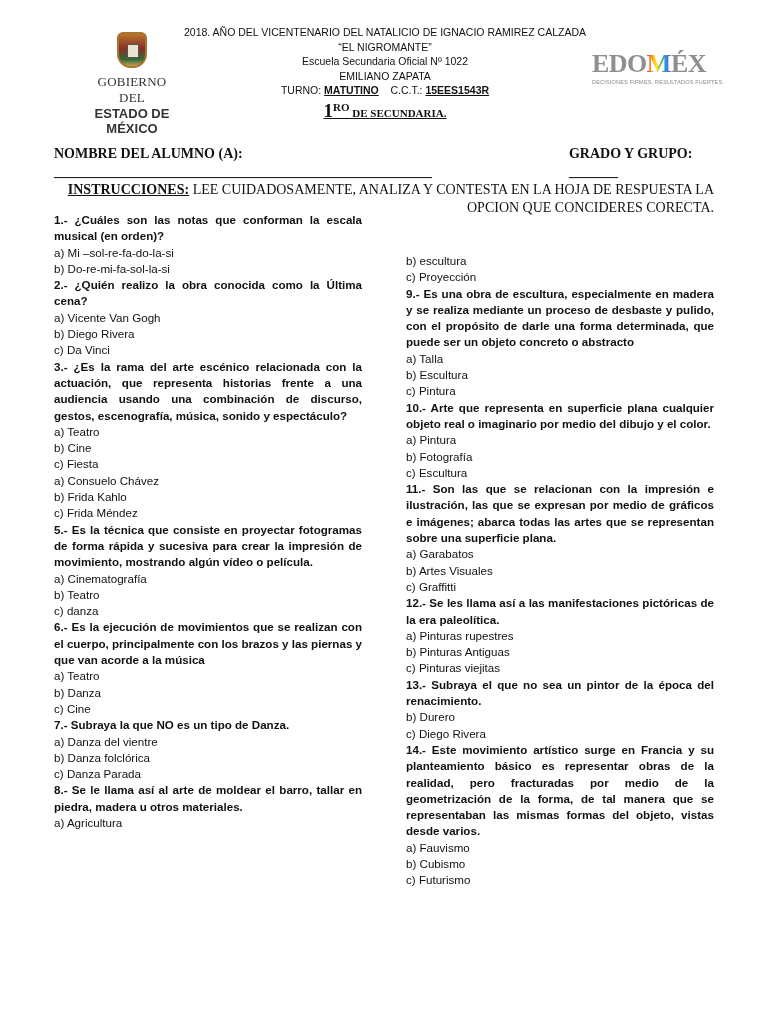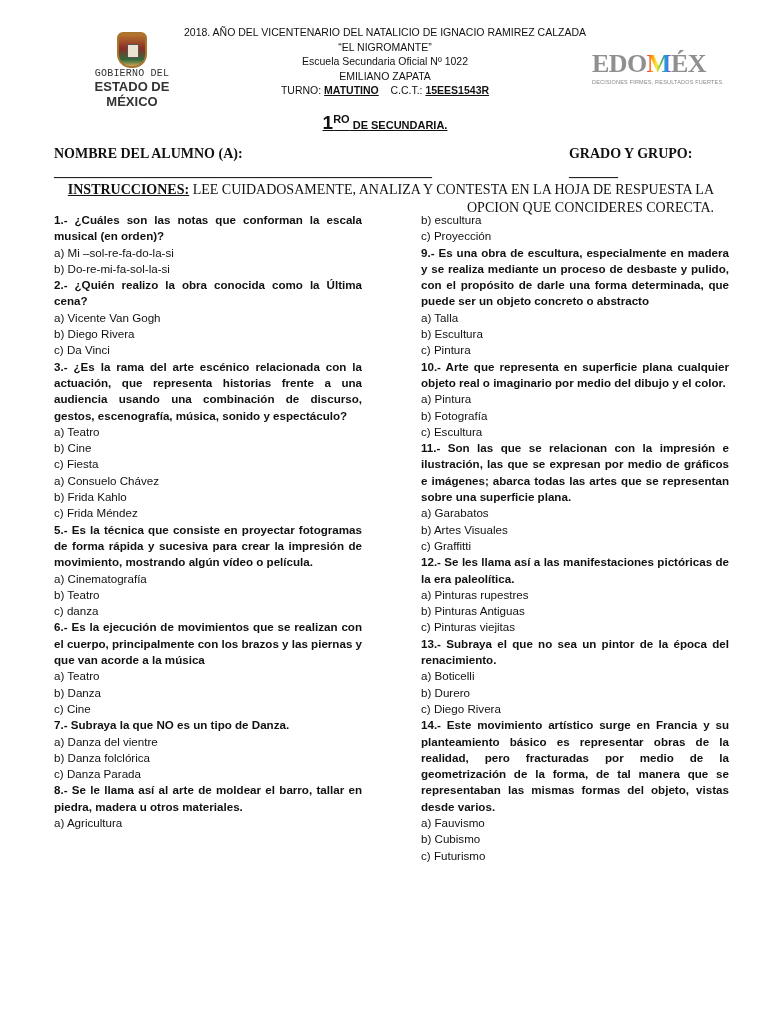--- a/index.html
+++ b/index.html
@@ -16,52 +16,52 @@
     .shield {
       width: 30px; height: 36px; margin: 0 auto;
       background: linear-gradient(180deg, #b7762f 0%, #8c2d24 45%, #2f6b3a 80%, #c9a45a 100%);
       border-radius: 6px 6px 14px 14px; border: 2px solid #a8742f;
       box-sizing: border-box; position: relative;
     }
     .shield::after {
       content: ""; position: absolute; left: 8px; top: 10px; width: 10px; height: 12px;
       background: #e9e3cf; border: 1px solid #555;
     }
-    .gov-line1 { font-size: 10px; color: #333; letter-spacing: 0.2px; font-family: Liberation Mono, monospace; }
+    .gov-line1 { font-size: 13px; color: #333; margin-top: 6px; letter-spacing: 0.2px; font-family: Liberation Serif, serif; }
     .gov-line2 { font-size: 13px; font-weight: bold; color: #333; font-family: "Liberation Sans", sans-serif; }
 
     .edomex { position: absolute; left: 592px; top: 30px; width: 150px; height: 46px; }
     .edomex-word { font-family: Liberation Serif, serif; font-size: 26px; font-weight: bold; color: #8f8f8f; letter-spacing: -0.5px; line-height: 28px; }
     .edomex-m {
       display: inline-block;
       background: linear-gradient(90deg, #e91e63, #ff9800, #ffeb3b, #4caf50, #2196f3, #9c27b0);
       -webkit-background-clip: text; background-clip: text; color: transparent;
     }
     .edomex-tag { font-family: "Liberation Sans", sans-serif; font-size: 5.5px; color: #888; letter-spacing: 0.2px; margin-top: 1px; }
 
     .head-center {
       position: absolute; left: 180px; top: 5px; width: 410px;
       text-align: center; font-size: 10.5px; line-height: 14.5px;
       font-family: "Liberation Sans Narrow", "Liberation Sans", sans-serif;
     }
     .head-center .u { text-decoration: underline; font-weight: bold; }
-    .grade { font-size: 11px; font-weight: bold; text-decoration: underline; margin-top: 14px; }
+    .grade { font-size: 11px; font-weight: bold; text-decoration: underline; margin-top: 2px; font-family: Liberation Serif, serif; }
     .grade .big { font-size: 19px; }
     .grade .sup { font-size: 11px; vertical-align: 6px; }
 
     
     .info { position: absolute; left: 54px; top: 145px; width: 660px; font-family: "Liberation Serif", serif; font-size: 14px; line-height: 18px; }
     .info .row { display: flex; justify-content: space-between; font-weight: bold; gap: 45px; }
     .info .instr-label { font-weight: bold; text-decoration: underline; }
     .info .instr { text-align: right; }
 
     
     .col { position: absolute; top: 212px; width: 308px; font-family: "Liberation Sans", sans-serif; font-size: 11.6px; line-height: 16.3px; }
     .col.left { left: 54px; }
-    .col.right { left: 421px; }
+    .col.right { left: 406px; margin-top: 41px; }
     .q { font-weight: bold; text-align: justify; text-align-last: left; }
     .opt { font-weight: normal; }
   </style>
 </head>
 <body>
 
 <div class="page">
 
   <div class="header">
     <div class="gov-logo">
@@ -145,21 +145,20 @@
       <div class="opt">c) Escultura</div>
       <div class="q">11.- Son las que se relacionan con la impresión e ilustración, las que se expresan por medio de gráficos e imágenes; abarca todas las artes que se representan sobre una superficie plana.</div>
       <div class="opt">a) Garabatos</div>
       <div class="opt">b) Artes Visuales</div>
       <div class="opt">c) Graffitti</div>
       <div class="q">12.-  Se les llama así a las manifestaciones pictóricas de la era paleolítica.</div>
       <div class="opt">a) Pinturas rupestres</div>
       <div class="opt">b) Pinturas Antiguas</div>
       <div class="opt">c) Pinturas viejitas</div>
       <div class="q">13.- Subraya el que no sea un pintor de la época del renacimiento.</div>
-      <div class="opt">a) Boticelli</div>
       <div class="opt">b) Durero</div>
       <div class="opt">c) Diego Rivera</div>
       <div class="q">14.-  Este movimiento artístico surge en Francia y su planteamiento básico es representar obras de la realidad, pero fracturadas por medio de la geometrización de la forma, de tal manera que se representaban las mismas formas del objeto, vistas desde varios.</div>
       <div class="opt">a) Fauvismo</div>
       <div class="opt">b) Cubismo</div>
       <div class="opt">c) Futurismo</div>
     </div>
 
 </div>
 

